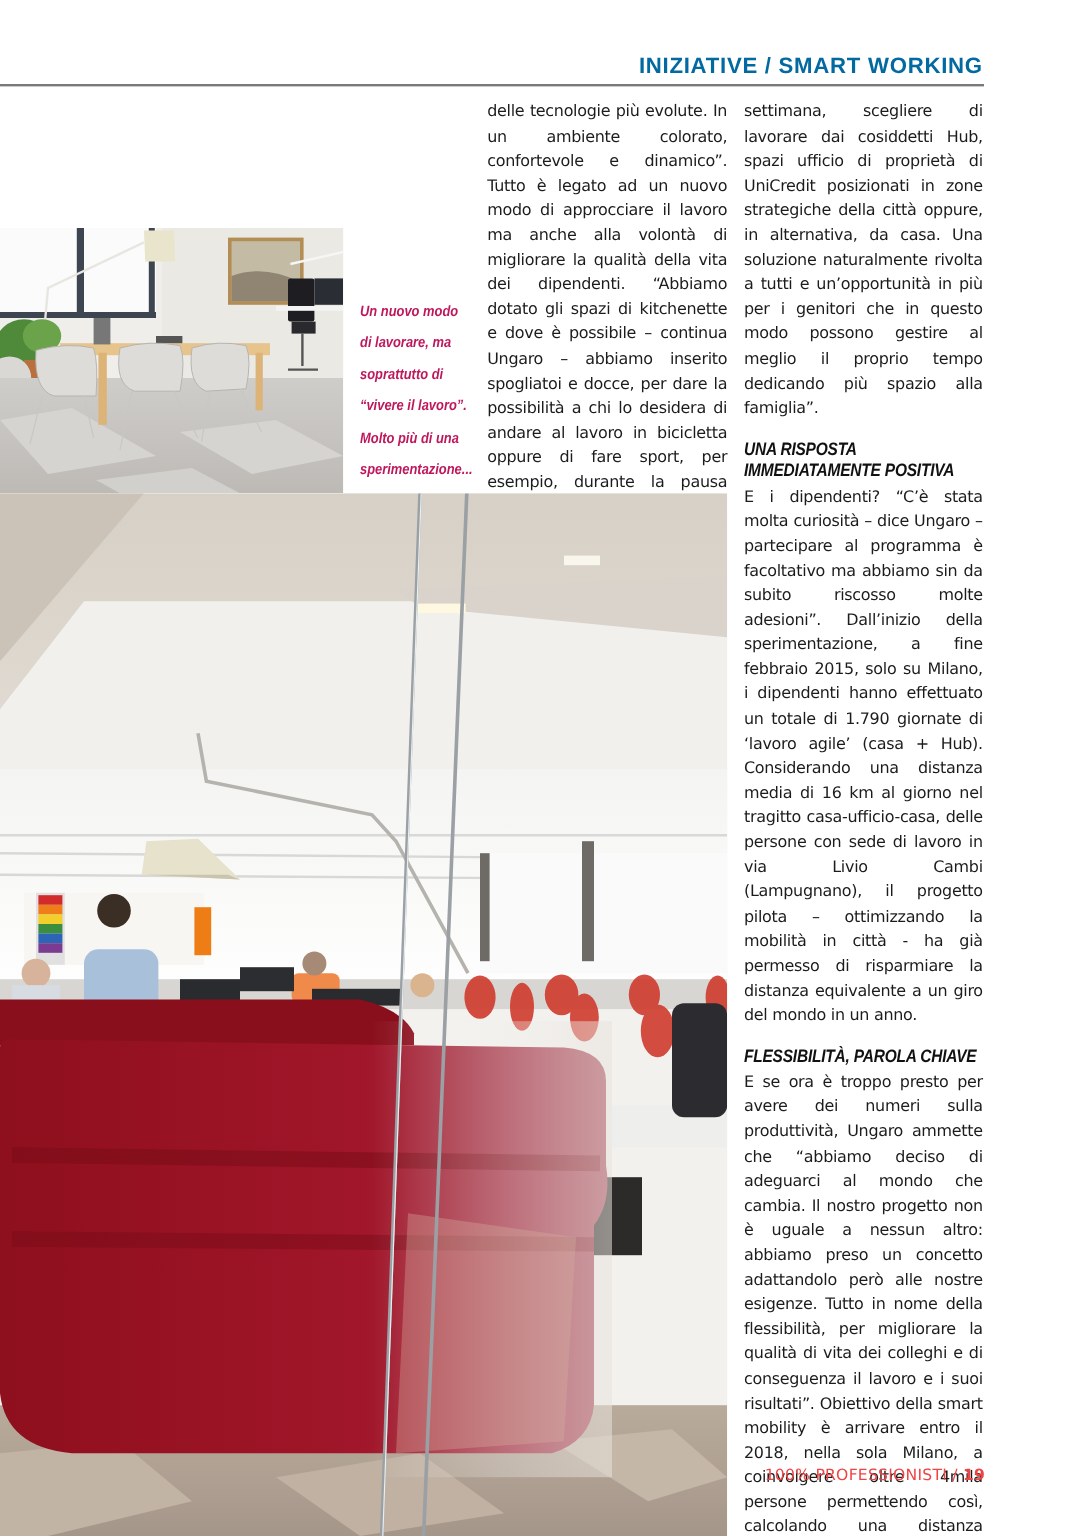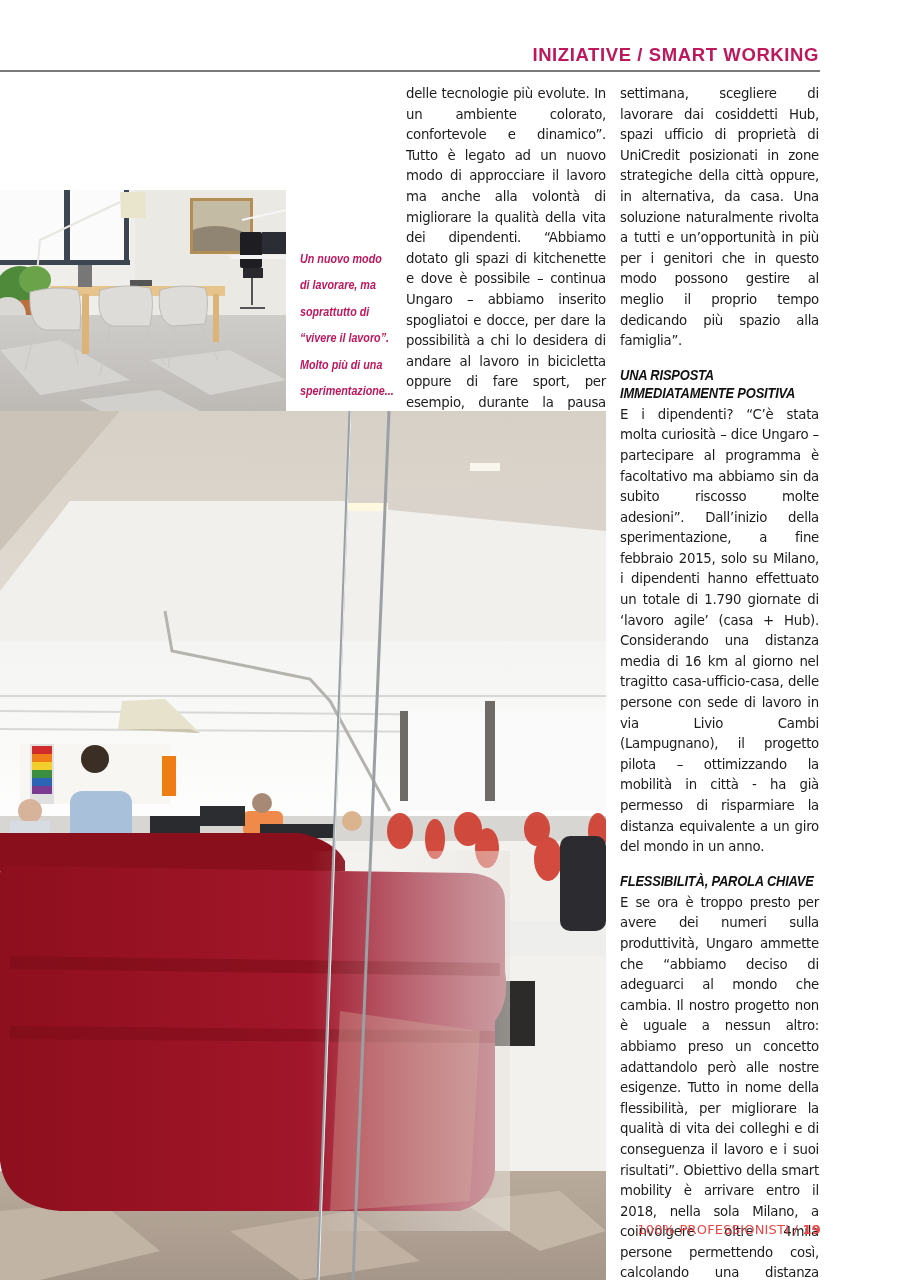--- a/index.html
+++ b/index.html
@@ -1,19 +1,19 @@
 <!DOCTYPE html>
 <html><head>
 <meta charset="utf-8">
 <style>
   html, body { margin:0; padding:0; }
   body { width:905px; height:1280px; position:relative; background:#ffffff; overflow:hidden;
          font-family:"DejaVu Sans", sans-serif; color:#1a1a1a; }
   .header-title { position:absolute; right:86px; top:44px; font-family:"Liberation Sans", sans-serif;
-         font-weight:bold; font-size:18.5px; letter-spacing:0.6px; color:#be185d; white-space:nowrap; }
+         font-weight:bold; font-size:18.5px; letter-spacing:0.6px; color:#0369a1; white-space:nowrap; }
   .header-rule { position:absolute; left:0; top:70px; width:820px; height:2px; background:#7a7a7a; }
 
   .col { position:absolute; font-size:13.3px; line-height:20.6px; text-align:justify; color:#1c1c1c;
          font-family:"DejaVu Sans", sans-serif; letter-spacing:-0.25px; }
   .col p { margin:0; }
   .col1 { left:406px; top:84px; width:200px; }
   .col2 { left:620px; top:84px; width:199px; }
   .subhead { font-family:"Liberation Sans", sans-serif; font-weight:bold; font-style:italic;
          font-size:15px; line-height:18px; letter-spacing:-0.2px; text-transform:uppercase; color:#111;
          margin:14px 0 3px 0; transform:scaleX(0.86); transform-origin:left; white-space:nowrap; }

